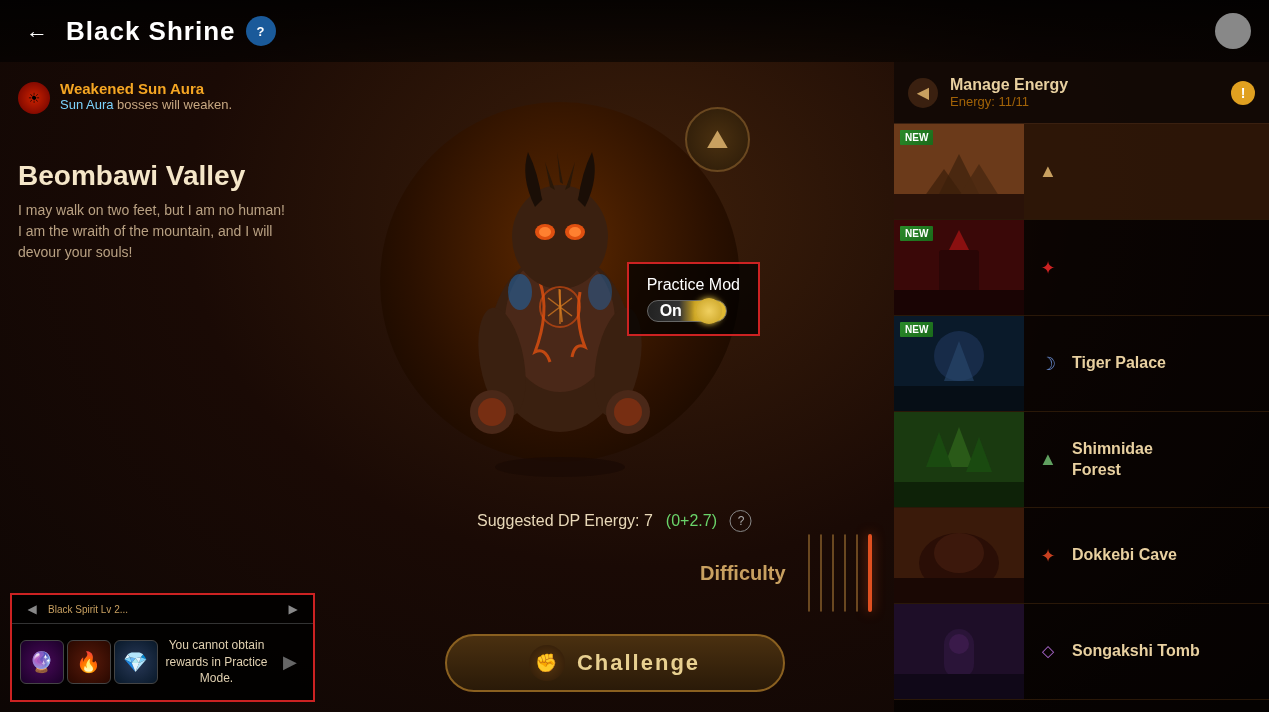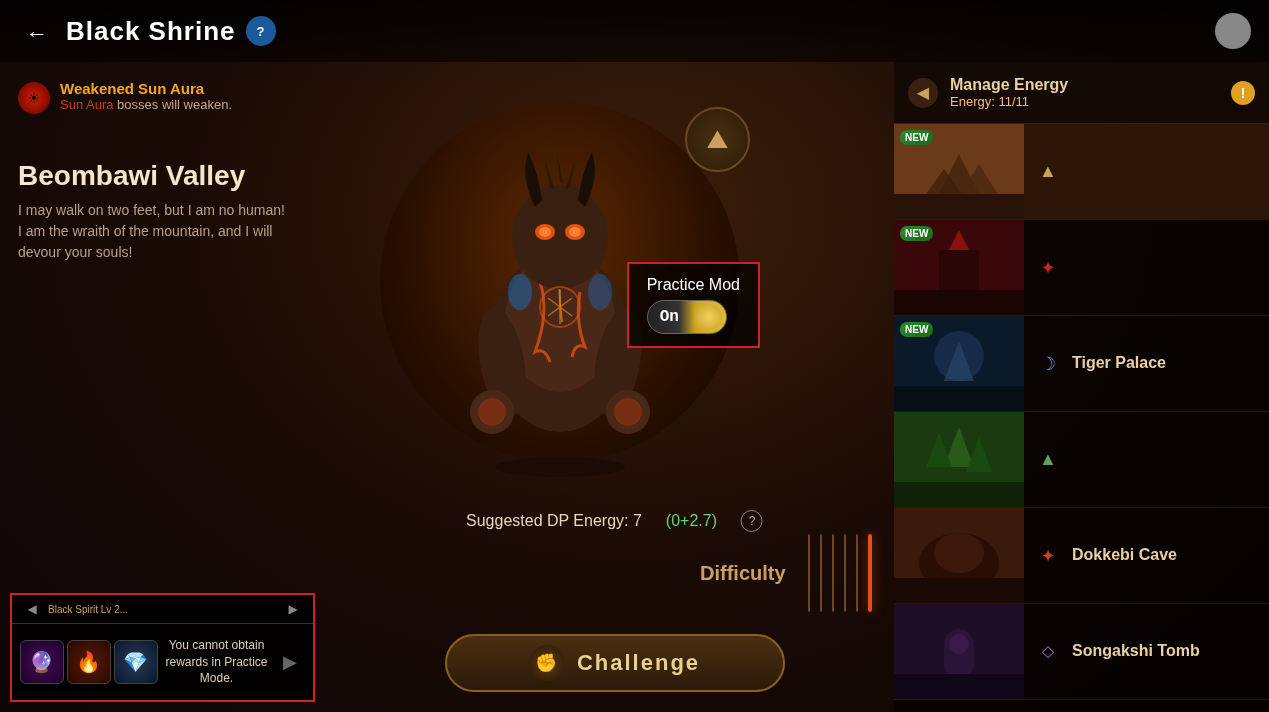--- a/index.html
+++ b/index.html
@@ -166,30 +166,29 @@
       color: #fff;
       font-size: 16px;
       margin-bottom: 6px;
       text-align: right;
     }
     .toggle-container {
       display: flex;
       align-items: center;
     }
     .toggle {
-      width: 80px; height: 34px;
+      width: 80px; height: 22px;
       background: linear-gradient(90deg, #222 0%, #333 40%, #c8a020 60%, #e0b830 100%);
       border-radius: 17px;
       border: 1px solid #666;
       display: flex;
       align-items: center;
       padding: 0 4px;
       cursor: pointer;
       position: relative;
-      font-family: Liberation Mono, monospace;
     }
     .toggle-text {
       color: #fff;
       font-size: 16px;
       font-weight: bold;
       margin-left: 8px;
       line-height: 34px;
     }
     .toggle-knob {
       width: 26px; height: 26px;
@@ -204,21 +203,21 @@
     .suggested-dp {
       position: absolute;
       bottom: 180px;
       left: 50%;
       transform: translateX(-50%);
       white-space: nowrap;
       color: #e8d8b8;
       font-size: 16px;
       display: flex;
       align-items: center;
-      gap: 24px;
+      gap: 13px;
       z-index: 5;
     }
     .dp-highlight {
       color: #6ad46a;
     }
     .dp-help {
       width: 22px; height: 22px;
       border-radius: 50%;
       border: 1px solid #888;
       color: #aaa;
@@ -325,21 +324,21 @@
       color: #c8a060;
       font-size: 16px;
       cursor: pointer;
     }
     .energy-info .energy-title {
       color: #e8d0a0;
       font-size: 16px;
       font-weight: bold;
     }
     .energy-info .energy-count {
-      color: #fdba74;
+      color: #a16207;
       font-size: 13px;
     }
     .energy-warning {
       margin-left: auto;
       width: 24px; height: 24px;
       background: #e0a020;
       border-radius: 50%;
       display: flex; align-items: center; justify-content: center;
       color: #fff;
       font-size: 14px;
@@ -381,21 +380,21 @@
       line-height: 1.3;
     }
     .new-badge {
       position: absolute;
       top: 6px; left: 6px;
       background: linear-gradient(135deg, #2a8a2a, #1a6a1a);
       color: #fff;
       font-size: 10px;
       font-weight: bold;
       padding: 2px 5px;
-      border-radius: 7px;
+      border-radius: 1px;
       z-index: 2;
     }
 
     
     .notice-box {
       position: absolute;
       bottom: 10px; left: 10px;
       width: 305px;
       background: rgba(0,0,0,0.85);
       border: 2px solid #cc2222;
@@ -488,21 +487,21 @@
   <div class="header-title">Black Shrine</div>
   <div class="header-badge">?</div>
   <div class="header-avatar"></div>
 </div>
 
 <div class="aura-notice">
   <div class="aura-icon">☀</div>
   <div class="aura-text">
     <div class="aura-title">Weakened Sun Aura</div>
     <div class="aura-desc">
-      <span style="color:#c2410c">Sun Aura</span> bosses will weaken.
+      <span style="color:#7dd3fc">Sun Aura</span> bosses will weaken.
     </div>
   </div>
 </div>
 
 <div class="location-info">
   <div class="location-name">Beombawi Valley</div>
   <div class="location-desc">I may walk on two feet, but I am no human!<br>I am the wraith of the mountain, and I will<br>devour your souls!</div>
 </div>
 
 <div class="center-challenge-wrap">
@@ -687,20 +686,21 @@
     <div class="sidebar-thumb thumb-shimnidae">
       <svg width="130" height="96" viewBox="0 0 130 96">
           <rect width="130" height="96" fill="#1a3a10"></rect>
           <polygon points="65,15 80,55 50,55" fill="#2a5a18"></polygon>
           <polygon points="45,20 58,55 32,55" fill="#1a4a10"></polygon>
           <polygon points="85,25 98,60 72,60" fill="#1a4a10"></polygon>
           <rect x="0" y="70" width="130" height="26" fill="#0e2208"></rect>
         </svg>
     </div>
     <div class="sidebar-item-icon" style="color:#60a060">▲</div>
+    <div class="sidebar-item-name">Shimnidae<br>Forest</div>
   </div>
 
   <div class="sidebar-item">
     <div class="sidebar-thumb thumb-dokkebi">
       <svg width="130" height="96" viewBox="0 0 130 96">
           <rect width="130" height="96" fill="#3a1a0a"></rect>
           <ellipse cx="65" cy="55" rx="40" ry="30" fill="#2a0e06"></ellipse>
           <ellipse cx="65" cy="45" rx="25" ry="20" fill="#4a2010" opacity="0.6"></ellipse>
           <rect x="0" y="70" width="130" height="26" fill="#1a0804"></rect>
         </svg>

